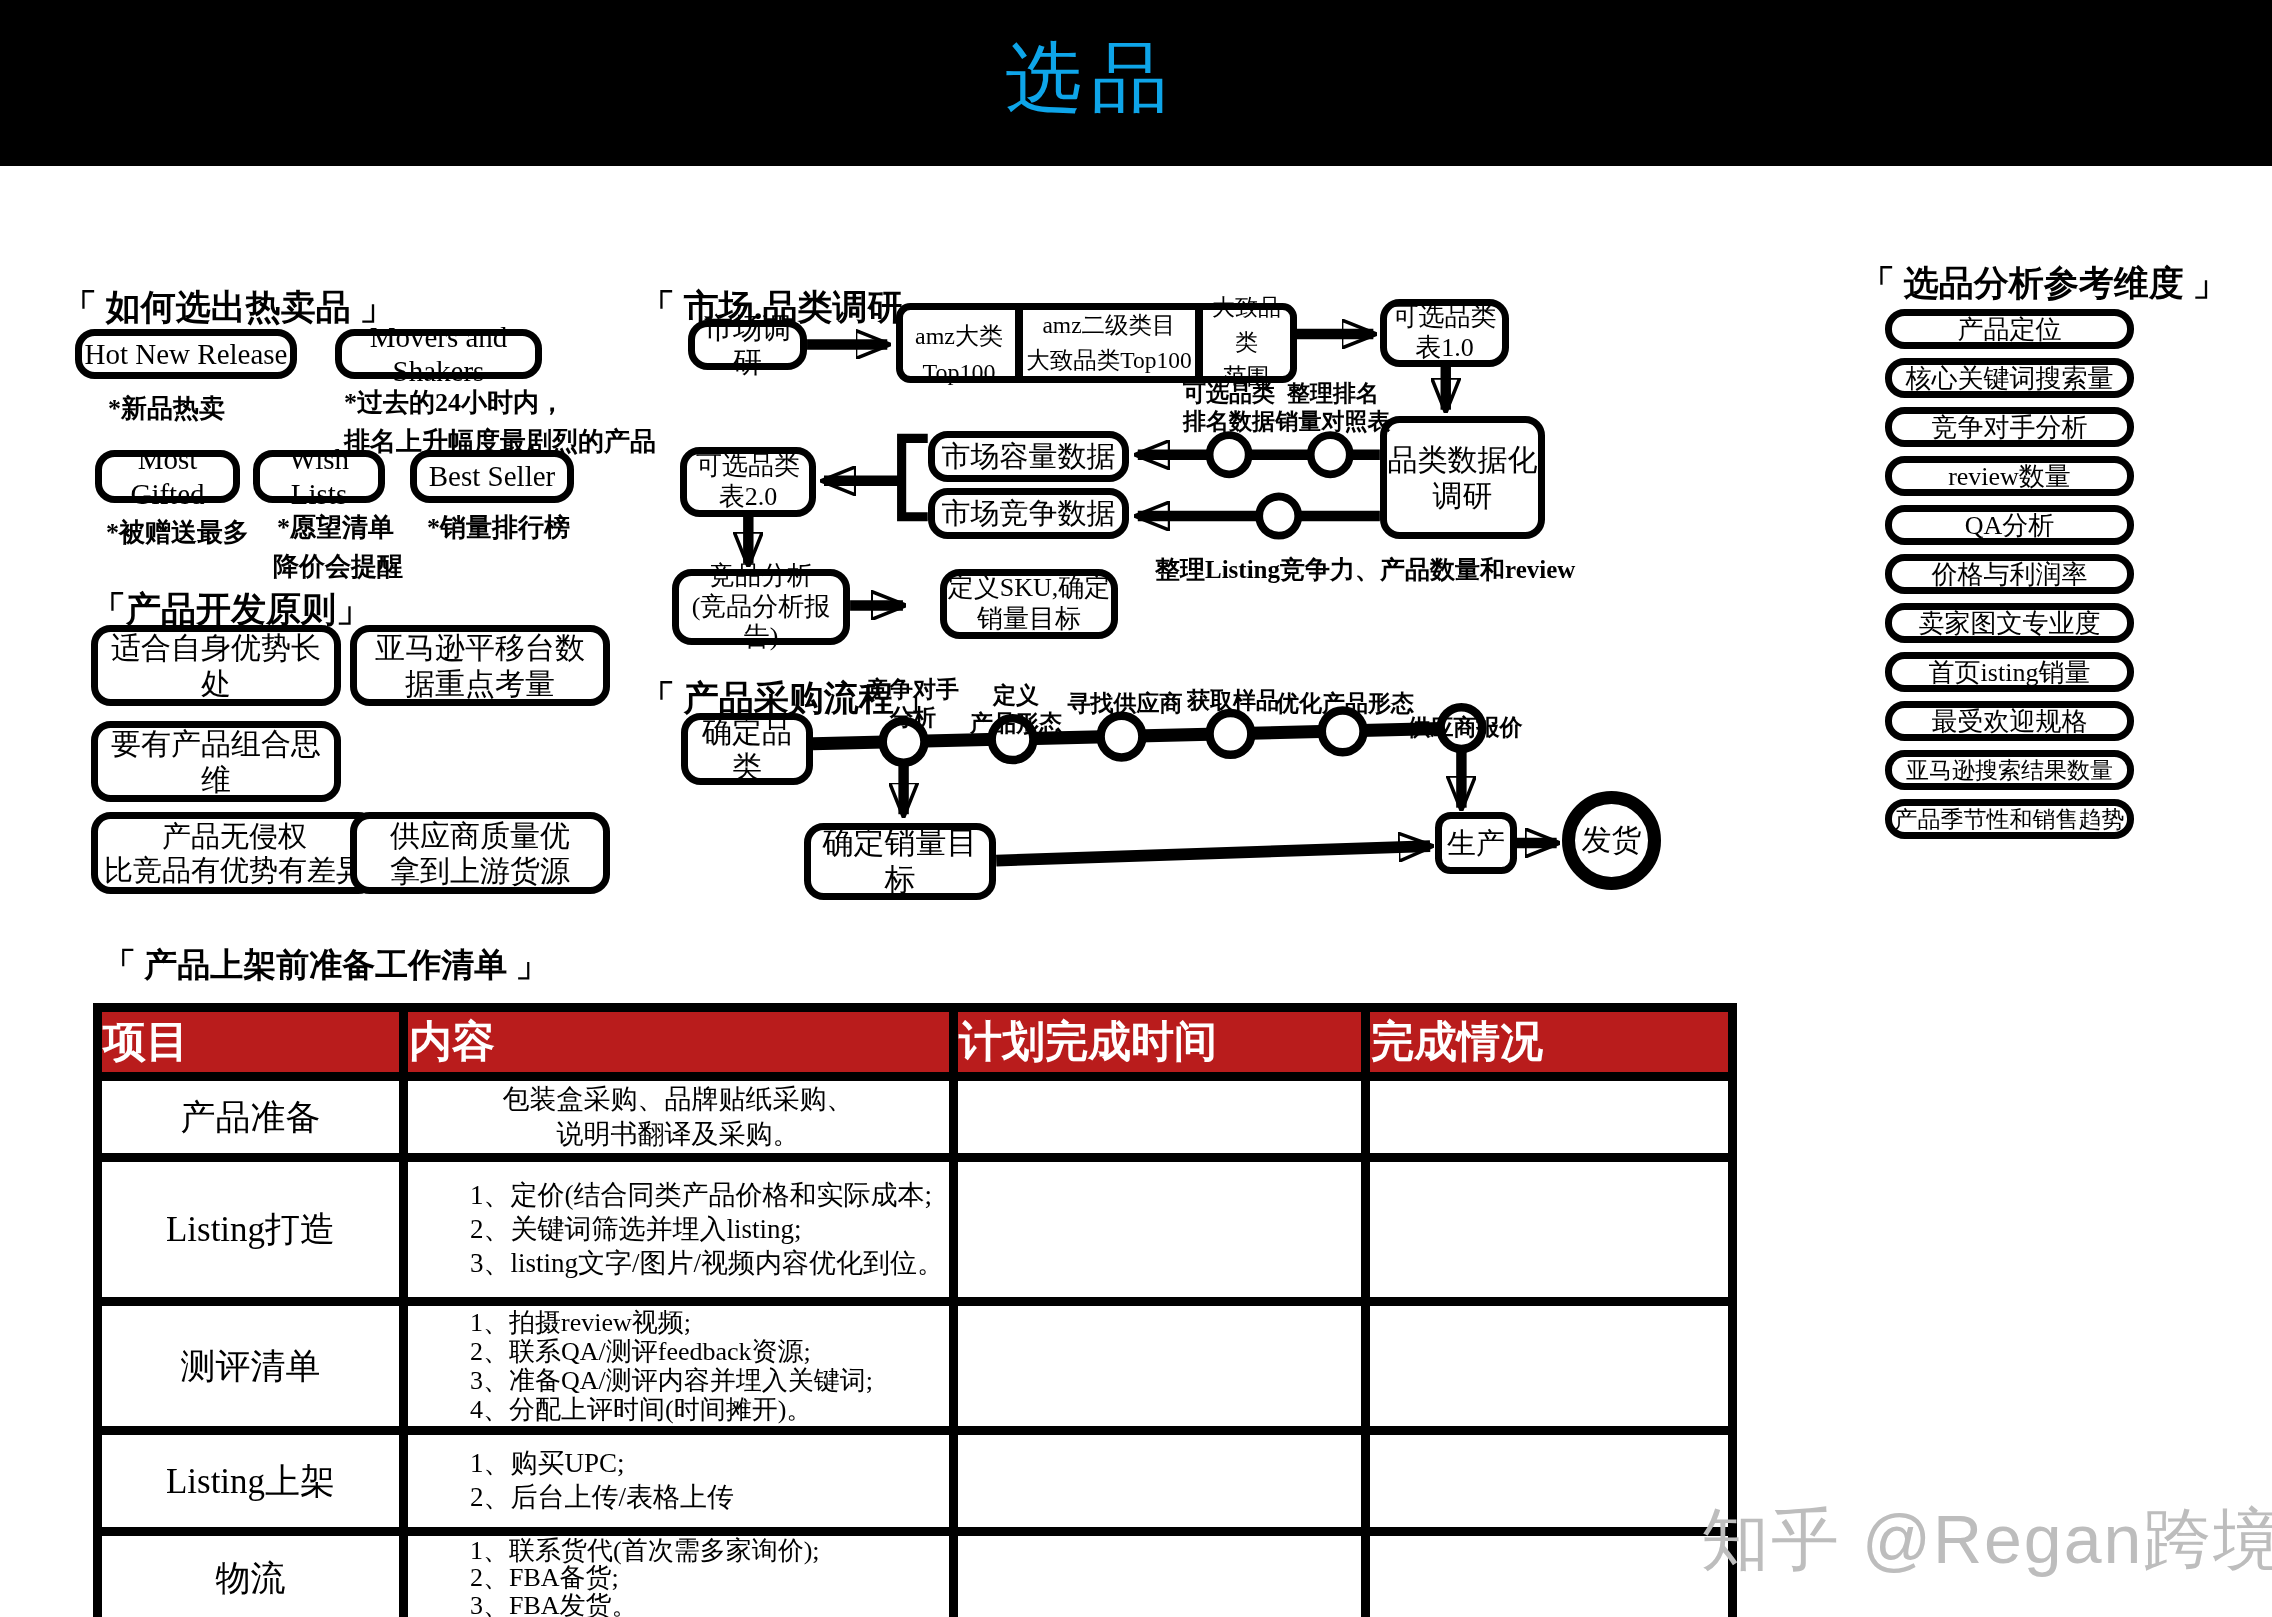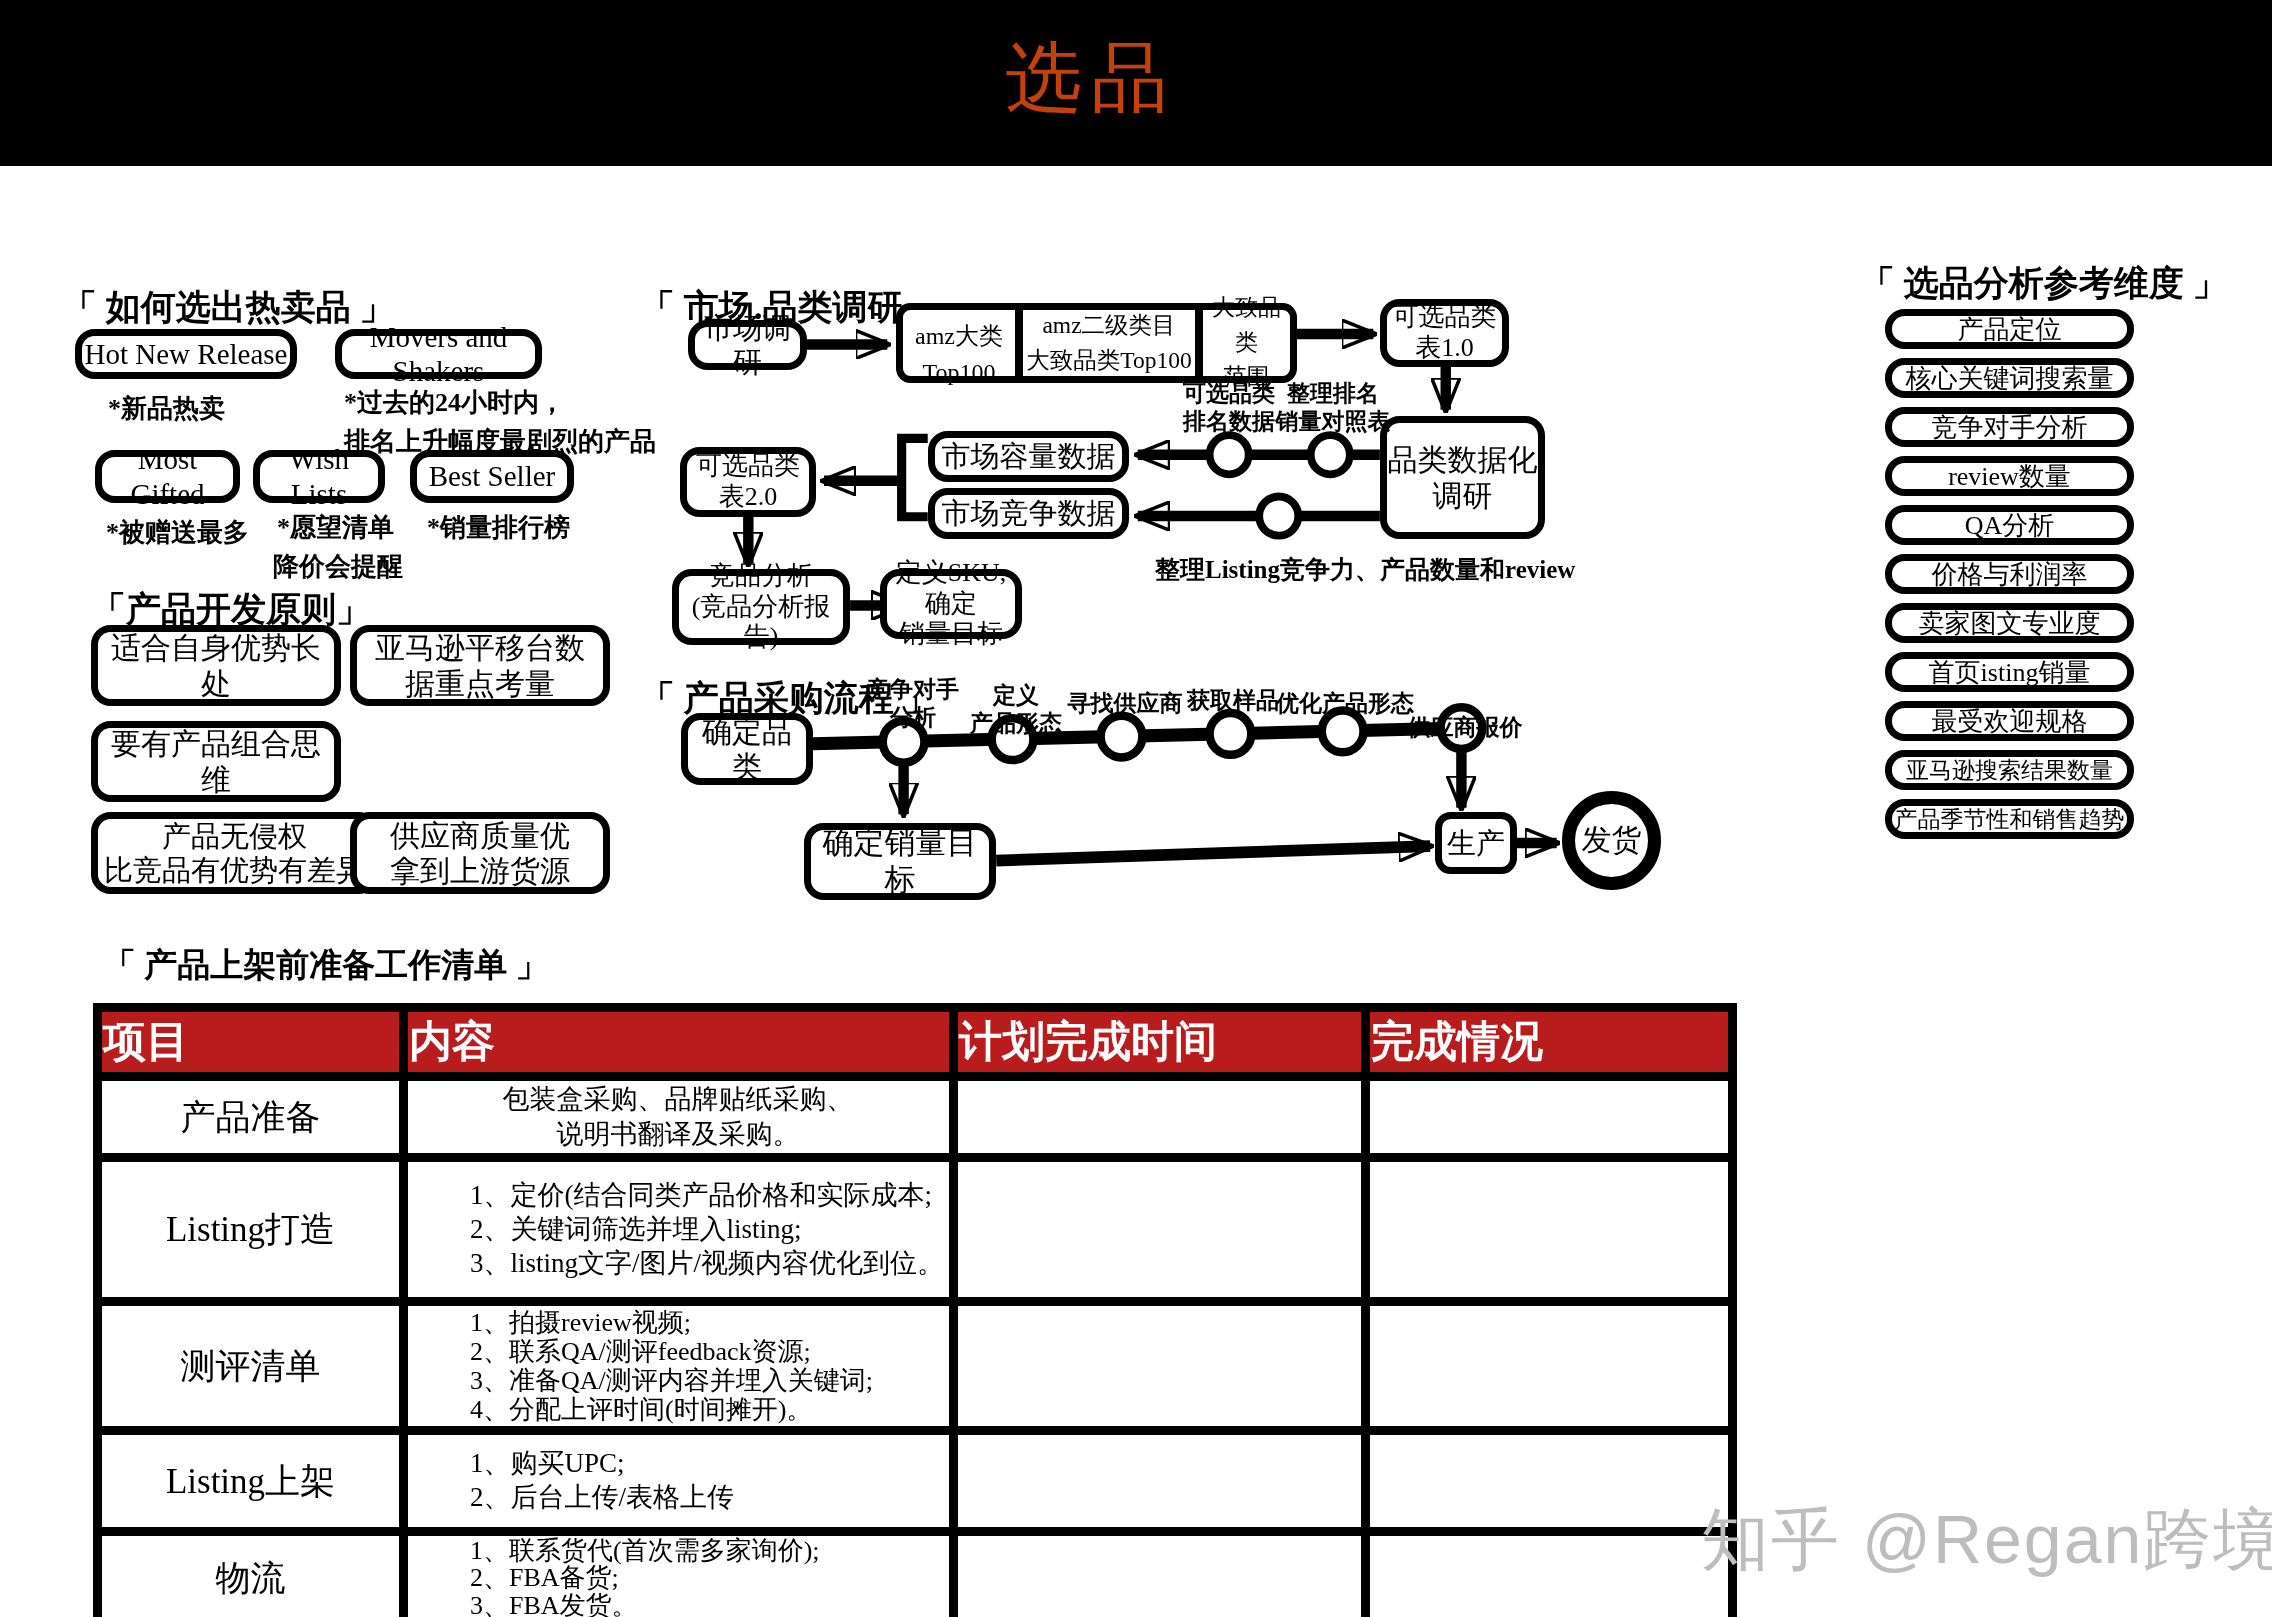--- a/index.html
+++ b/index.html
@@ -1,21 +1,21 @@
 <!DOCTYPE html>
 <html style="font-size:10.4px"><head>
 <meta charset="utf-8">
 <style>
   html,body{margin:0;padding:0;background:#ffffff;}
   #canvas{position:relative;width:2273px;height:1618px;background:#ffffff;overflow:hidden;
           font-family:"Liberation Serif","DejaVu Serif",serif;color:#000;}
   
   .banner{position:absolute;left:0;top:0;width:2273px;height:166px;background:#000;}
   .banner .title{position:absolute;left:48%;top:50%;transform:translate(-50%,-54%);
-                 color:#c2410c;font-size:77px;letter-spacing:9px;white-space:nowrap;}
+                 color:#0ea5e9;font-size:77px;letter-spacing:9px;white-space:nowrap;}
   
   .heading{position:absolute;font-weight:bold;font-size:35px;white-space:nowrap;}
   .heading.small{font-size:33px;}
   
   .box{position:absolute;background:#fff;border:7.8px solid #000;border-radius:19.6px;
        display:flex;align-items:center;justify-content:center;text-align:center;
        white-space:pre-line;z-index:2;box-sizing:border-box;line-height:1.18;}
   .note{position:absolute;font-weight:bold;font-size:26px;white-space:nowrap;z-index:2;}
   
   .tri{position:absolute;background:#fff;border:7.8px solid #000;border-radius:14.4px;
@@ -132,21 +132,21 @@
   <div class="box" style="left:1380px;top:299px;width:129px;height:68px;font-size:26px;">可选品类
 表1.0</div>
   <div class="box" style="left:1380px;top:416px;width:165px;height:123px;font-size:30px;">品类数据化
 调研</div>
   <div class="box" style="left:928px;top:431px;width:201px;height:51px;font-size:29px;">市场容量数据</div>
   <div class="box" style="left:928px;top:488px;width:201px;height:51px;font-size:29px;">市场竞争数据</div>
   <div class="box" style="left:680px;top:447px;width:136px;height:70px;font-size:26px;">可选品类
 表2.0</div>
   <div class="box" style="left:672px;top:569px;width:178px;height:76px;font-size:26px;">竞品分析
 (竞品分析报告)</div>
-  <div class="box" style="left:880px;top:569px;width:142px;height:70px;font-size:26px;">定义SKU,确定
+  <div class="box" style="left:940px;top:569px;width:178px;height:70px;font-size:26px;">定义SKU,确定
 销量目标</div>
   <div class="flabel" style="left:1229px;top:380px;">可选品类
 排名数据</div>
   <div class="flabel" style="left:1333px;top:380px;">整理排名
 销量对照表</div>
   <div class="fnote" style="left:1155px;top:553px;">整理Listing竞争力、产品数量和review</div>
 
   <div class="heading" style="left:640px;top:675px;">「 产品采购流程 」</div>
   <div class="flabel" style="left:913px;top:676px;">竞争对手
 分析</div>

